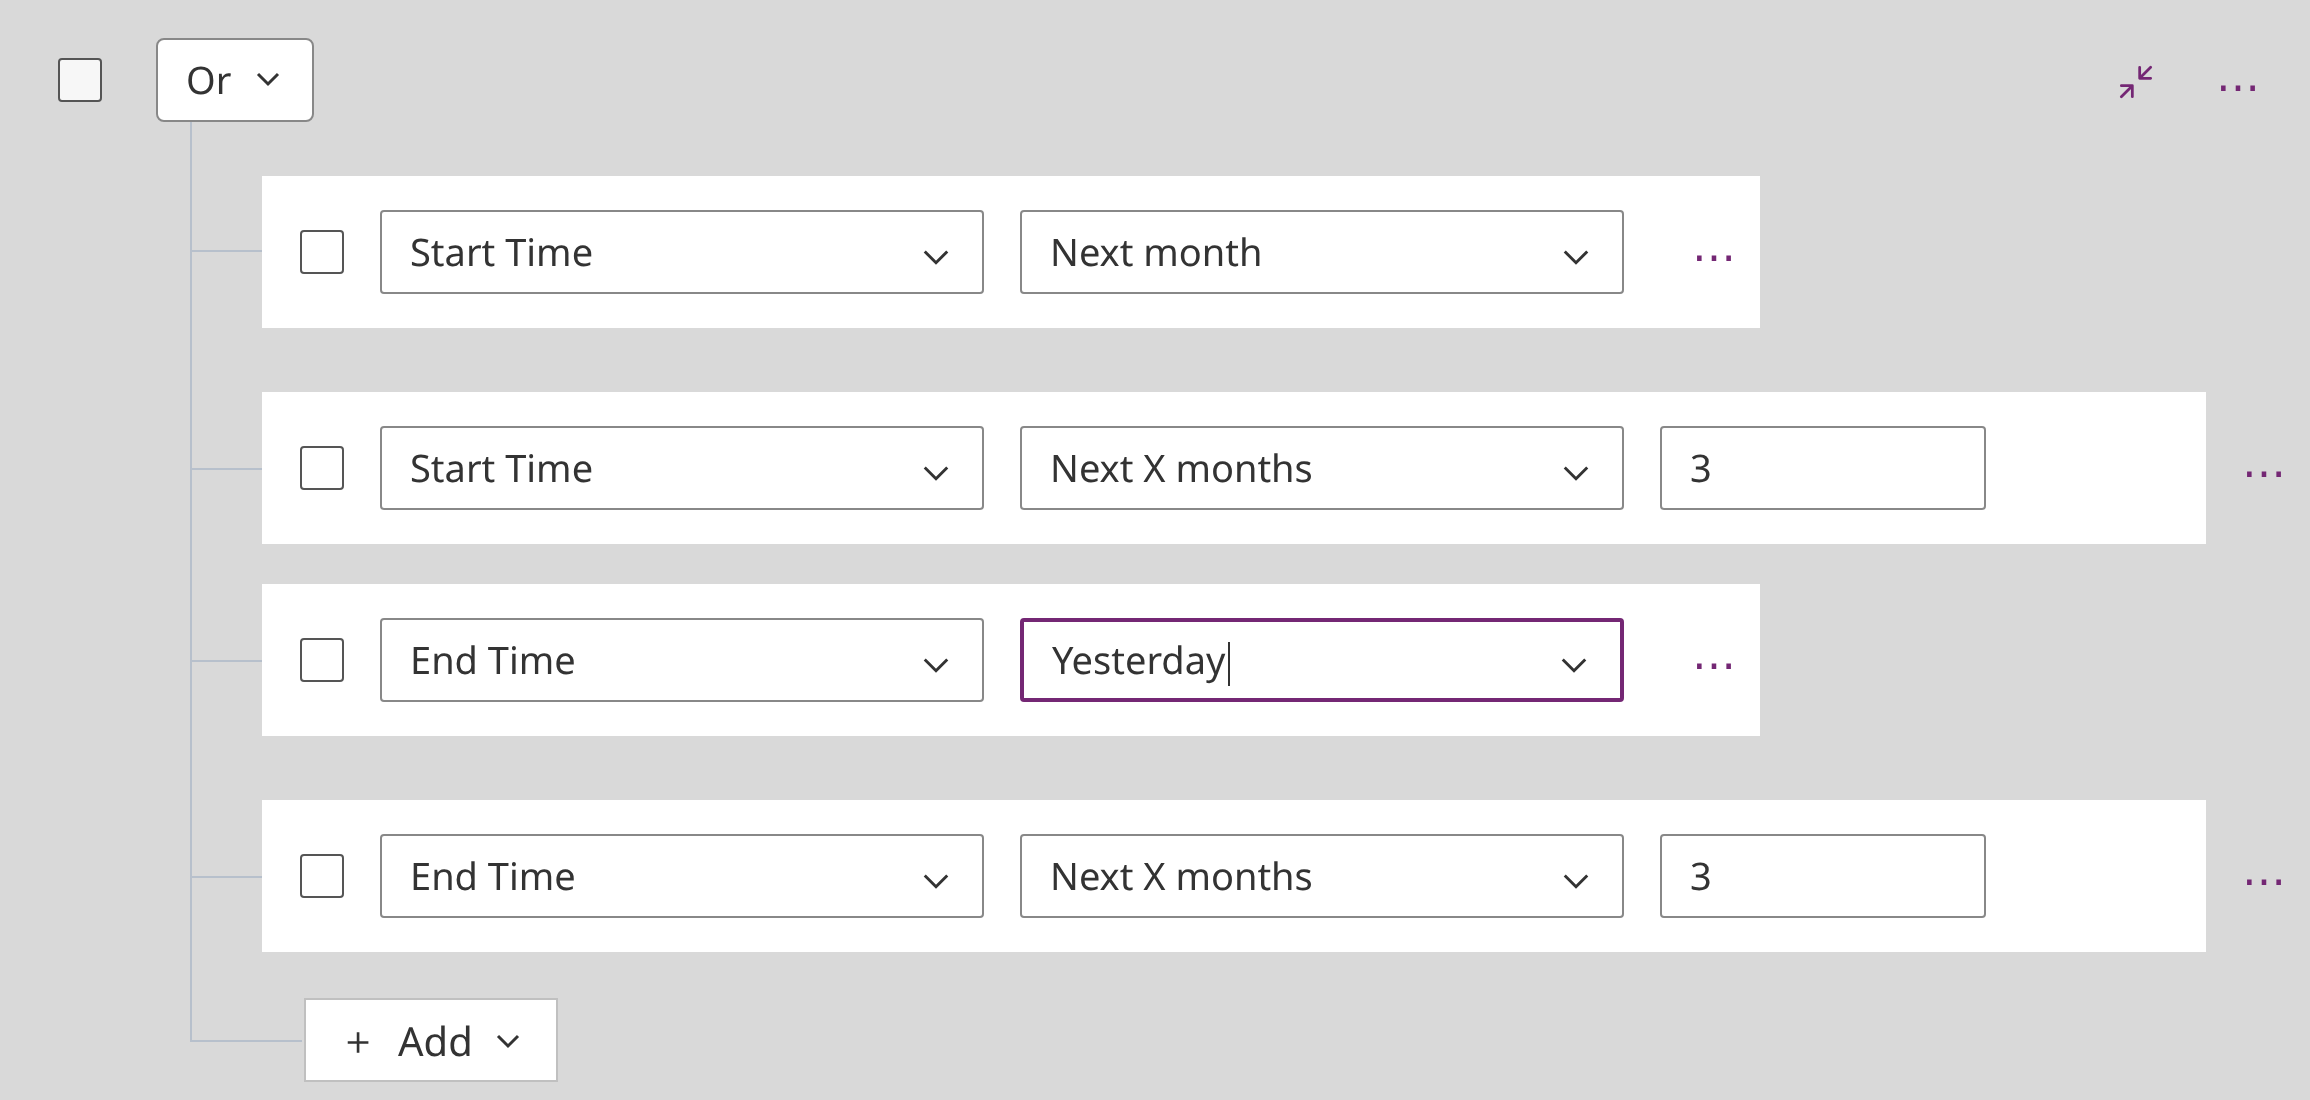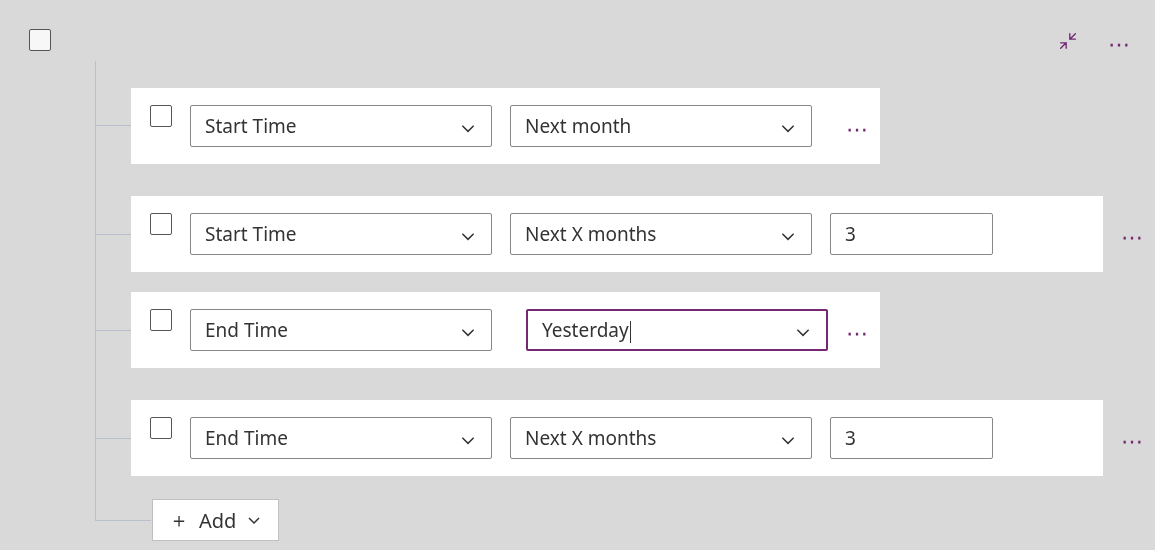--- a/index.html
+++ b/index.html
@@ -84,20 +84,21 @@
       width: 36px;
       background: #b7c0cc;
     }
 
     
     .row {
       position: absolute;
       left: 131px;
       background: #fff;
       display: flex;
+      align-items: center;
       padding: 17px 19px;
       gap: 18px;
     }
 
     .row-checkbox {
       width: 22px;
       height: 22px;
       border: 1px solid #555;
       background: #fff;
       border-radius: 2px;
@@ -113,21 +114,20 @@
       background: #fff;
       display: flex;
       align-items: center;
       padding: 0 14px;
       font-size: 19px;
       color: #333;
       flex-shrink: 0;
     }
     .field.active {
       border: 2px solid #742774;
-      margin-left: 16px;
     }
     .field .label { flex: 1; white-space: nowrap; overflow: hidden; }
     .field .caret {
       width: 18px;
       height: 18px;
       flex-shrink: 0;
     }
     .field .caret svg { width: 18px; height: 18px; stroke: #555; }
 
     .input {
@@ -184,20 +184,28 @@
       margin-left: 1px;
     }
   </style>
 </head>
 <body>
 
 <div class="canvas">
 
   <div class="top-checkbox"></div>
 
+  <div class="or-button">
+    <span>Or</span>
+    <span class="caret-down">
+      <svg viewBox="0 0 16 16" fill="none">
+          <path d="M3 6l5 5 5-5" stroke="currentColor" stroke-width="1.5"></path>
+        </svg>
+    </span>
+  </div>
 
   <div class="collapse-icon">
     <svg viewBox="0 0 24 24" fill="none">
       <path d="M20 4l-6 6M14 4v6h6" stroke="currentColor" stroke-width="1.5" stroke-linecap="round" stroke-linejoin="round"></path>
       <path d="M4 20l6-6M10 20v-6H4" stroke="currentColor" stroke-width="1.5" stroke-linecap="round" stroke-linejoin="round"></path>
     </svg>
   </div>
   <div class="top-more">
     <span>⋯</span>
   </div>

